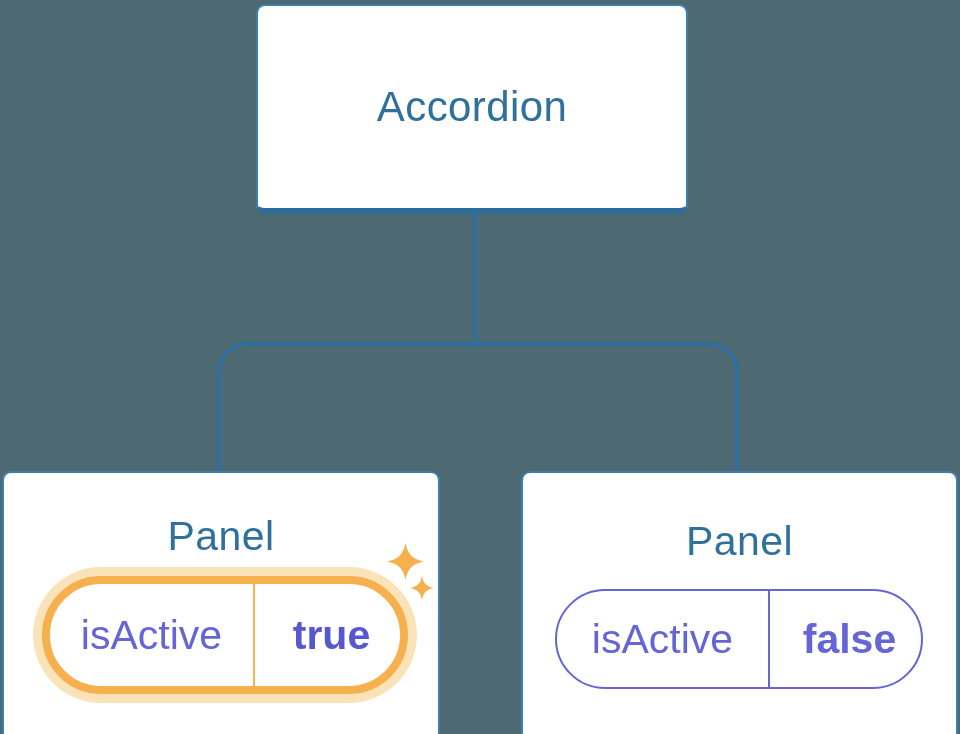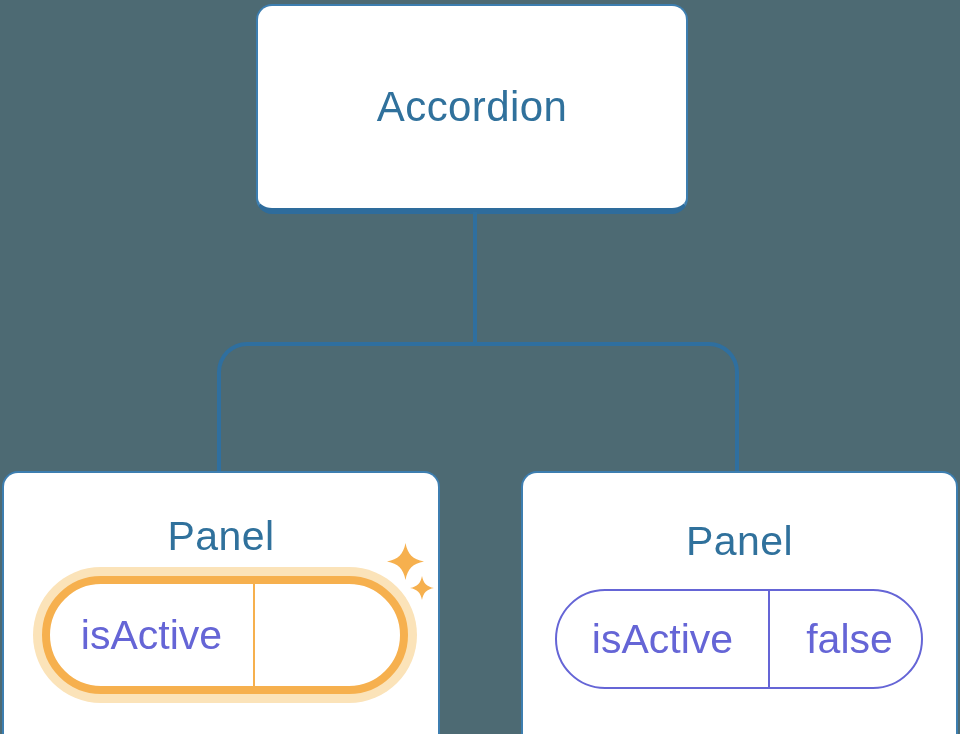--- a/index.html
+++ b/index.html
@@ -9,21 +9,21 @@
     font-family: "Liberation Sans", sans-serif;
   }
   .canvas { position: relative; width: 960px; height: 734px; }
 
   
   .node {
     position: absolute;
     background: var(--node-bg, #FFFFFF);
     border: 2.5px solid var(--node-border, #3D7EB0);
     border-bottom: 6px solid var(--node-border-bottom, #2E6C9C);
-    border-radius: 16px;
+    border-radius: 9px;
   }
   .root-node {
     left: 256px; top: 4px; width: 432px; height: 210px;
     display: flex; align-items: center; justify-content: center;
   }
   .node-label {
     font-size: 42px; font-weight: 500; letter-spacing: 0.4px;
     color: var(--heading-text, #30719C);
   }
 
@@ -66,21 +66,21 @@
     box-shadow: 0 0 0 9px var(--orange-halo, #FBE3B9);
   }
   .pill-active .pill-key   { width: 205px; border-right: 2px solid var(--orange, #F6B04E); }
   .pill-active .pill-value { flex: 1; font-weight: 700; color: var(--purple-bold, #5757CF); }
 
   .pill-inactive {
     left: 32px; top: 116px; width: 368px; height: 100px;
     border: 2.5px solid var(--purple, #6565D6);
   }
   .pill-inactive .pill-key   { width: 213px; border-right: 2.5px solid var(--purple, #6565D6); }
-  .pill-inactive .pill-value { flex: 1; }
+  .pill-inactive .pill-value { flex: 1; font-weight: bold; }
 
   
   .sparkle { position: absolute; fill: var(--orange, #F6B04E); }
   .sparkle-large { left: 383px; top: 70px; width: 37px; height: 37px; }
   .sparkle-small { left: 406px; top: 103px; width: 24px; height: 24px; }
 </style>
 </head>
 <body>
 
 <div class="canvas">
@@ -89,20 +89,21 @@
     <span class="node-label">Accordion</span>
   </div>
 
   <div class="connector-stem"></div>
   <div class="connector-branch"></div>
 
   <div class="node panel-node panel-left">
     <div class="panel-title">Panel</div>
     <div class="pill pill-active">
       <div class="pill-cell pill-key">isActive</div>
+      <div class="pill-cell pill-value">true</div>
     </div>
     <svg class="sparkle sparkle-large" viewBox="0 0 24 24" aria-hidden="true">
       <path d="M12 0 C13.4 7.3 16.7 10.6 24 12 C16.7 13.4 13.4 16.7 12 24 C10.6 16.7 7.3 13.4 0 12 C7.3 10.6 10.6 7.3 12 0 Z"></path>
     </svg>
     <svg class="sparkle sparkle-small" viewBox="0 0 24 24" aria-hidden="true">
       <path d="M12 0 C13.4 7.3 16.7 10.6 24 12 C16.7 13.4 13.4 16.7 12 24 C10.6 16.7 7.3 13.4 0 12 C7.3 10.6 10.6 7.3 12 0 Z"></path>
     </svg>
   </div>
 
   <div class="node panel-node panel-right">

